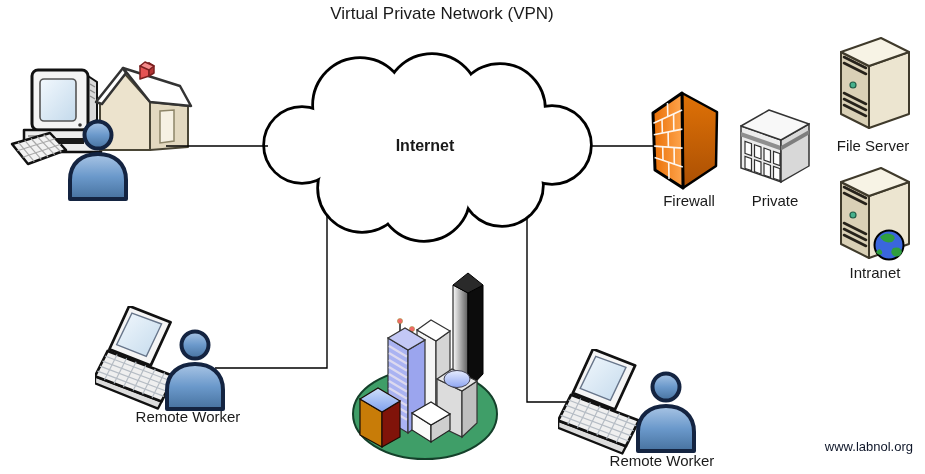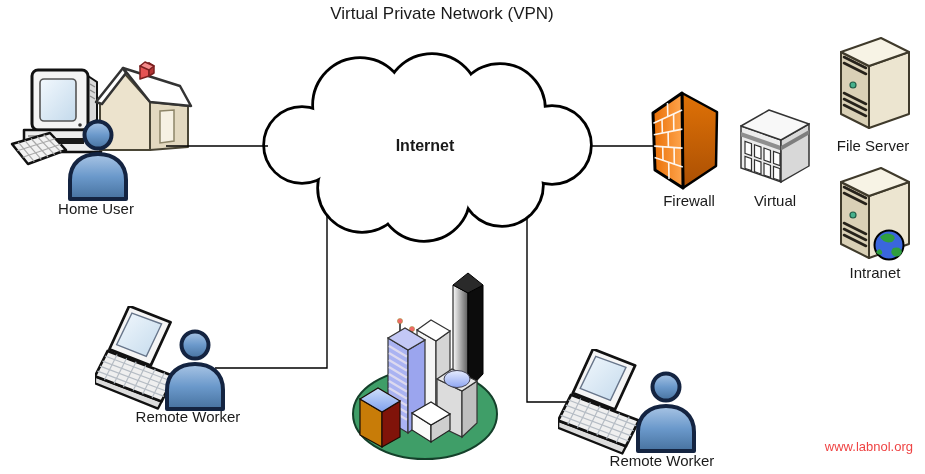--- a/index.html
+++ b/index.html
@@ -7,21 +7,21 @@
     position:relative;width:925px;height:474px;background:#fff;
     font-family:"Liberation Sans",sans-serif;overflow:hidden;
   }
   svg.layer{position:absolute;left:0;top:0;}
   .lbl{
     position:absolute;text-align:center;font-size:15px;
     color:var(--label-text,#1a1a1a);line-height:1.15;white-space:nowrap;
   }
   .title-lbl{font-size:17px;}
   .internet-lbl{font-size:16px;font-weight:700;}
-  .watermark-lbl{position:absolute;font-size:13px;color:#ef4444;}
+  .watermark-lbl{position:absolute;font-size:13px;color:#0f172a;}
 </style>
 </head>
 <body>
 
 <div class="canvas">
 
   <svg class="layer" width="925" height="474" viewBox="0 0 925 474">
     <defs>
       <linearGradient id="gPerson" x1="0" y1="0" x2="0" y2="1">
         <stop offset="0" stop-color="#a9c5e5"></stop>
@@ -234,21 +234,20 @@
 
     <use href="#sym-person" x="66" y="119" width="64" height="82"></use>
     <use href="#sym-person" x="163" y="329" width="64" height="82"></use>
     <use href="#sym-person" x="634" y="371" width="64" height="82"></use>
 
     <path fill="none" style="stroke:var(--connector-line,#000)" stroke-width="1.4" d="M166,146 H268"></path>
   </svg>
 
   <div class="lbl internet-lbl" style="left:345px;top:137px;width:160px;">Internet</div>
   <div class="lbl title-lbl" style="left:0;top:4px;width:884px;">Virtual Private Network (VPN)</div>
-  <div class="lbl" style="left:16px;top:200px;width:160px;">Home User</div>
   <div class="lbl" style="left:629px;top:192px;width:120px;">Firewall</div>
-  <div class="lbl" style="left:715px;top:192px;width:120px;">Virtual</div>
+  <div class="lbl" style="left:715px;top:192px;width:120px;">Private</div>
   <div class="lbl" style="left:803px;top:137px;width:140px;">File Server</div>
   <div class="lbl" style="left:805px;top:264px;width:140px;">Intranet</div>
   <div class="lbl" style="left:108px;top:408px;width:160px;">Remote Worker</div>
   <div class="lbl" style="left:582px;top:452px;width:160px;">Remote Worker</div>
   <div class="watermark-lbl" style="right:12px;top:439px;">www.labnol.org</div>
 </div>
 
 </body></html>

